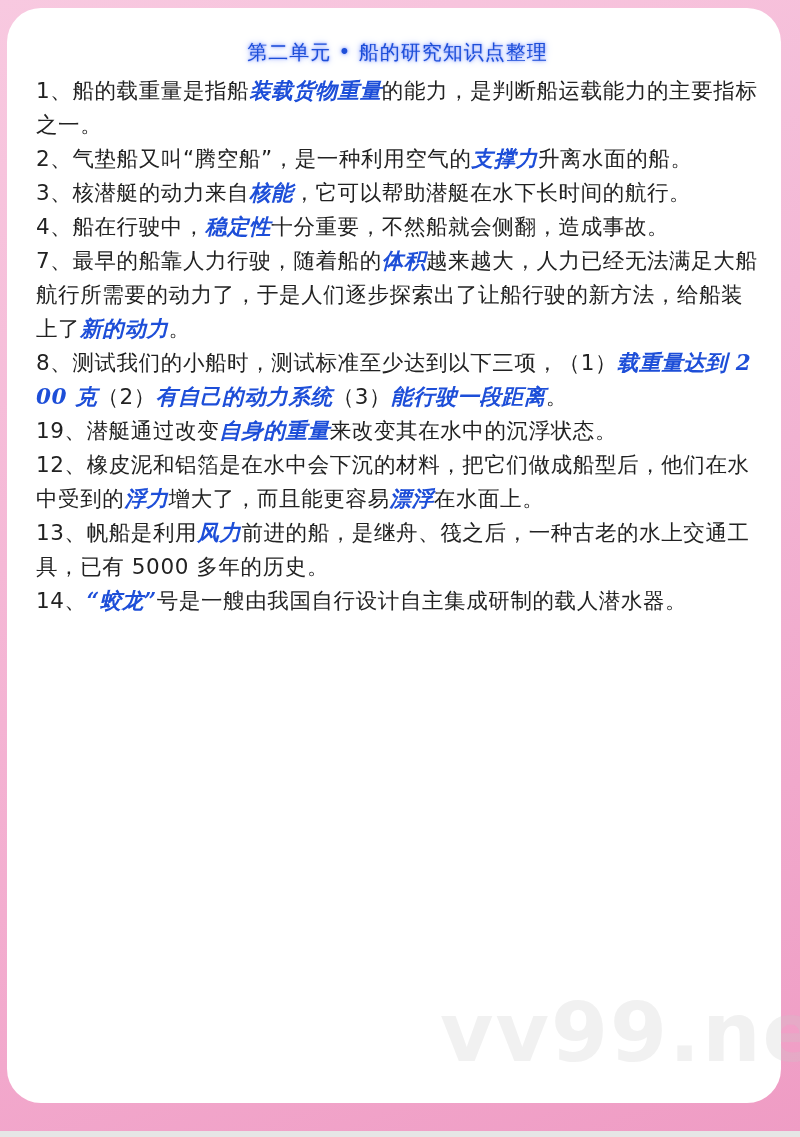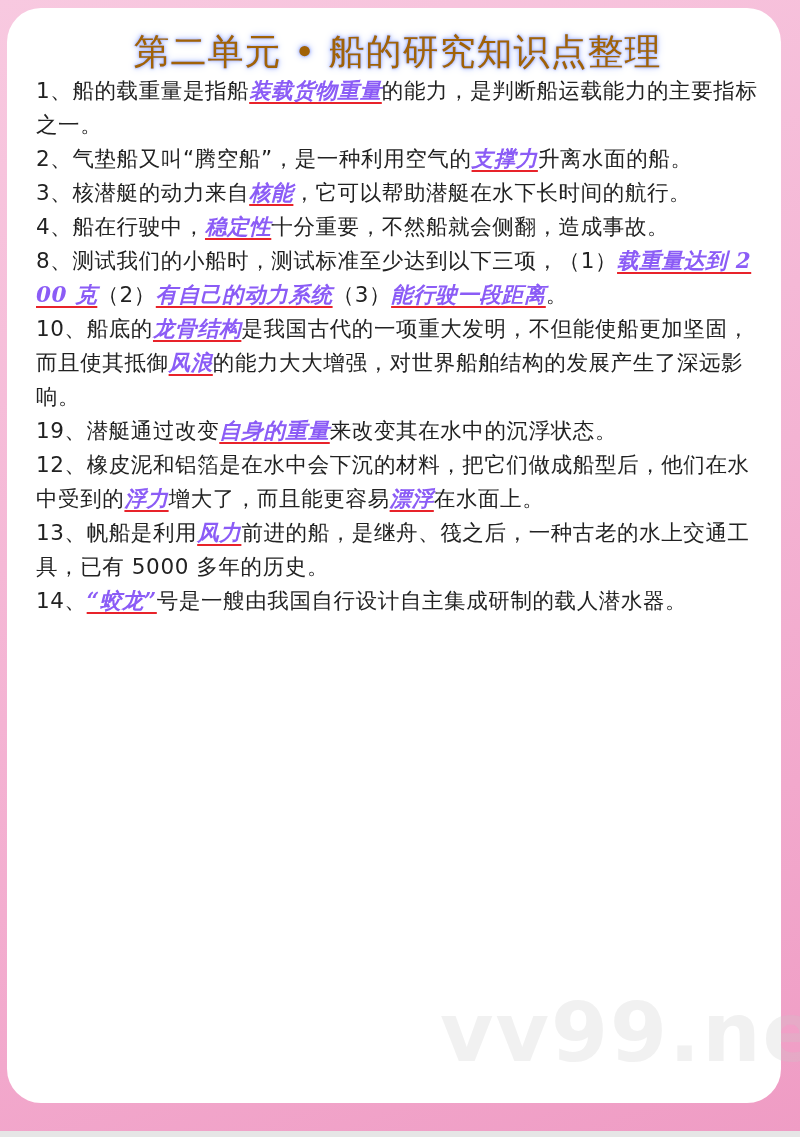--- a/index.html
+++ b/index.html
@@ -11,54 +11,54 @@
   }
   .bottom-strip {
     position: absolute; left: 0; right: 0; bottom: 0; height: 6px; background: #e6e6e6;
   }
   .card {
     position: absolute; left: 7px; top: 8px; width: 774px; height: 1095px;
     background: #ffffff; border-radius: 34px;
     box-sizing: border-box; padding: 24px 22px 0 29px;
   }
   .title {
-    text-align: center; font-size: 36px; color: #a16207; letter-spacing: 1px;
+    text-align: center; font-size: 20px; color: #1d4ed8; letter-spacing: 1px;
     text-shadow: 0 0 4px #9fb2ff, 0 0 8px #b8c6ff, 0 0 2px #7b92ff;
     height: 40px; line-height: 40px; margin-bottom: 2px;
     font-family: "DejaVu Serif", "Liberation Serif", serif;
   }
   .item {
     font-size: 21.5px; line-height: 34px; color: #222222; letter-spacing: 0.6px;
     margin: 0; word-break: break-all;
   }
   .hl {
-    color: #8b5cf6; font-weight: bold;
-    text-decoration: underline; text-decoration-color: #e8232a;
+    color: #1d4ed8; font-weight: bold;
+    text-decoration-color: #e8232a;
     text-underline-offset: 4px; text-decoration-thickness: 1.5px;
     font-family: "DejaVu Serif", "Liberation Serif", serif;
     font-style: italic;
   }
   .watermark {
     position: absolute; left: 440px; top: 985px; font-size: 82px; font-weight: bold;
     color: rgba(200,200,200,0.25); letter-spacing: 2px;
     font-family: "DejaVu Sans", sans-serif; pointer-events: none;
   }
 </style>
 </head>
 <body>
 
 <div class="card">
   <div class="title">第二单元 • 船的研究知识点整理</div>
   <div id="items">
       <p class="item"><span>1、船的载重量是指船</span><span class="hl">装载货物重量</span><span>的能力，是判断船运载能力的主要指标之一。</span></p>
       <p class="item"><span>2、气垫船又叫“腾空船”，是一种利用空气的</span><span class="hl">支撑力</span><span>升离水面的船。</span></p>
       <p class="item"><span>3、核潜艇的动力来自</span><span class="hl">核能</span><span>，它可以帮助潜艇在水下长时间的航行。</span></p>
       <p class="item"><span>4、船在行驶中，</span><span class="hl">稳定性</span><span>十分重要，不然船就会侧翻，造成事故。</span></p>
+      <p class="item"><span>7、最早的船靠人力行驶，随着船的</span><span class="hl">体积</span><span>越来越大，人力已经无法满足大船航行所需要的动力了，于是人们逐步探索出了让船行驶的新方法，给船装上了</span><span class="hl">新的动力</span><span>。</span></p>
       <p class="item"><span>8、测试我们的小船时，测试标准至少达到以下三项，（1）</span><span class="hl">载重量达到 200 克</span><span>（2）</span><span class="hl">有自己的动力系统</span><span>（3）</span><span class="hl">能行驶一段距离</span><span>。</span></p>
-      <p class="item"><span>10、船底的</span><span class="hl">龙骨结构</span><span>是我国古代的一项重大发明，不但能使船更加坚固，而且使其抵御</span><span class="hl">风浪</span><span>的能力大大增强，对世界船舶结构的发展产生了深远影响。</span></p>
       <p class="item"><span>19、潜艇通过改变</span><span class="hl">自身的重量</span><span>来改变其在水中的沉浮状态。</span></p>
       <p class="item"><span>12、橡皮泥和铝箔是在水中会下沉的材料，把它们做成船型后，他们在水中受到的</span><span class="hl">浮力</span><span>增大了，而且能更容易</span><span class="hl">漂浮</span><span>在水面上。</span></p>
       <p class="item"><span>13、帆船是利用</span><span class="hl">风力</span><span>前进的船，是继舟、筏之后，一种古老的水上交通工具，已有 5000 多年的历史。</span></p>
       <p class="item"><span>14、</span><span class="hl">“蛟龙”</span><span>号是一艘由我国自行设计自主集成研制的载人潜水器。</span></p>
     </div>
 </div>
 <div class="watermark">vv99.net</div>
 <div class="bottom-strip"></div>
 
 </body></html>

